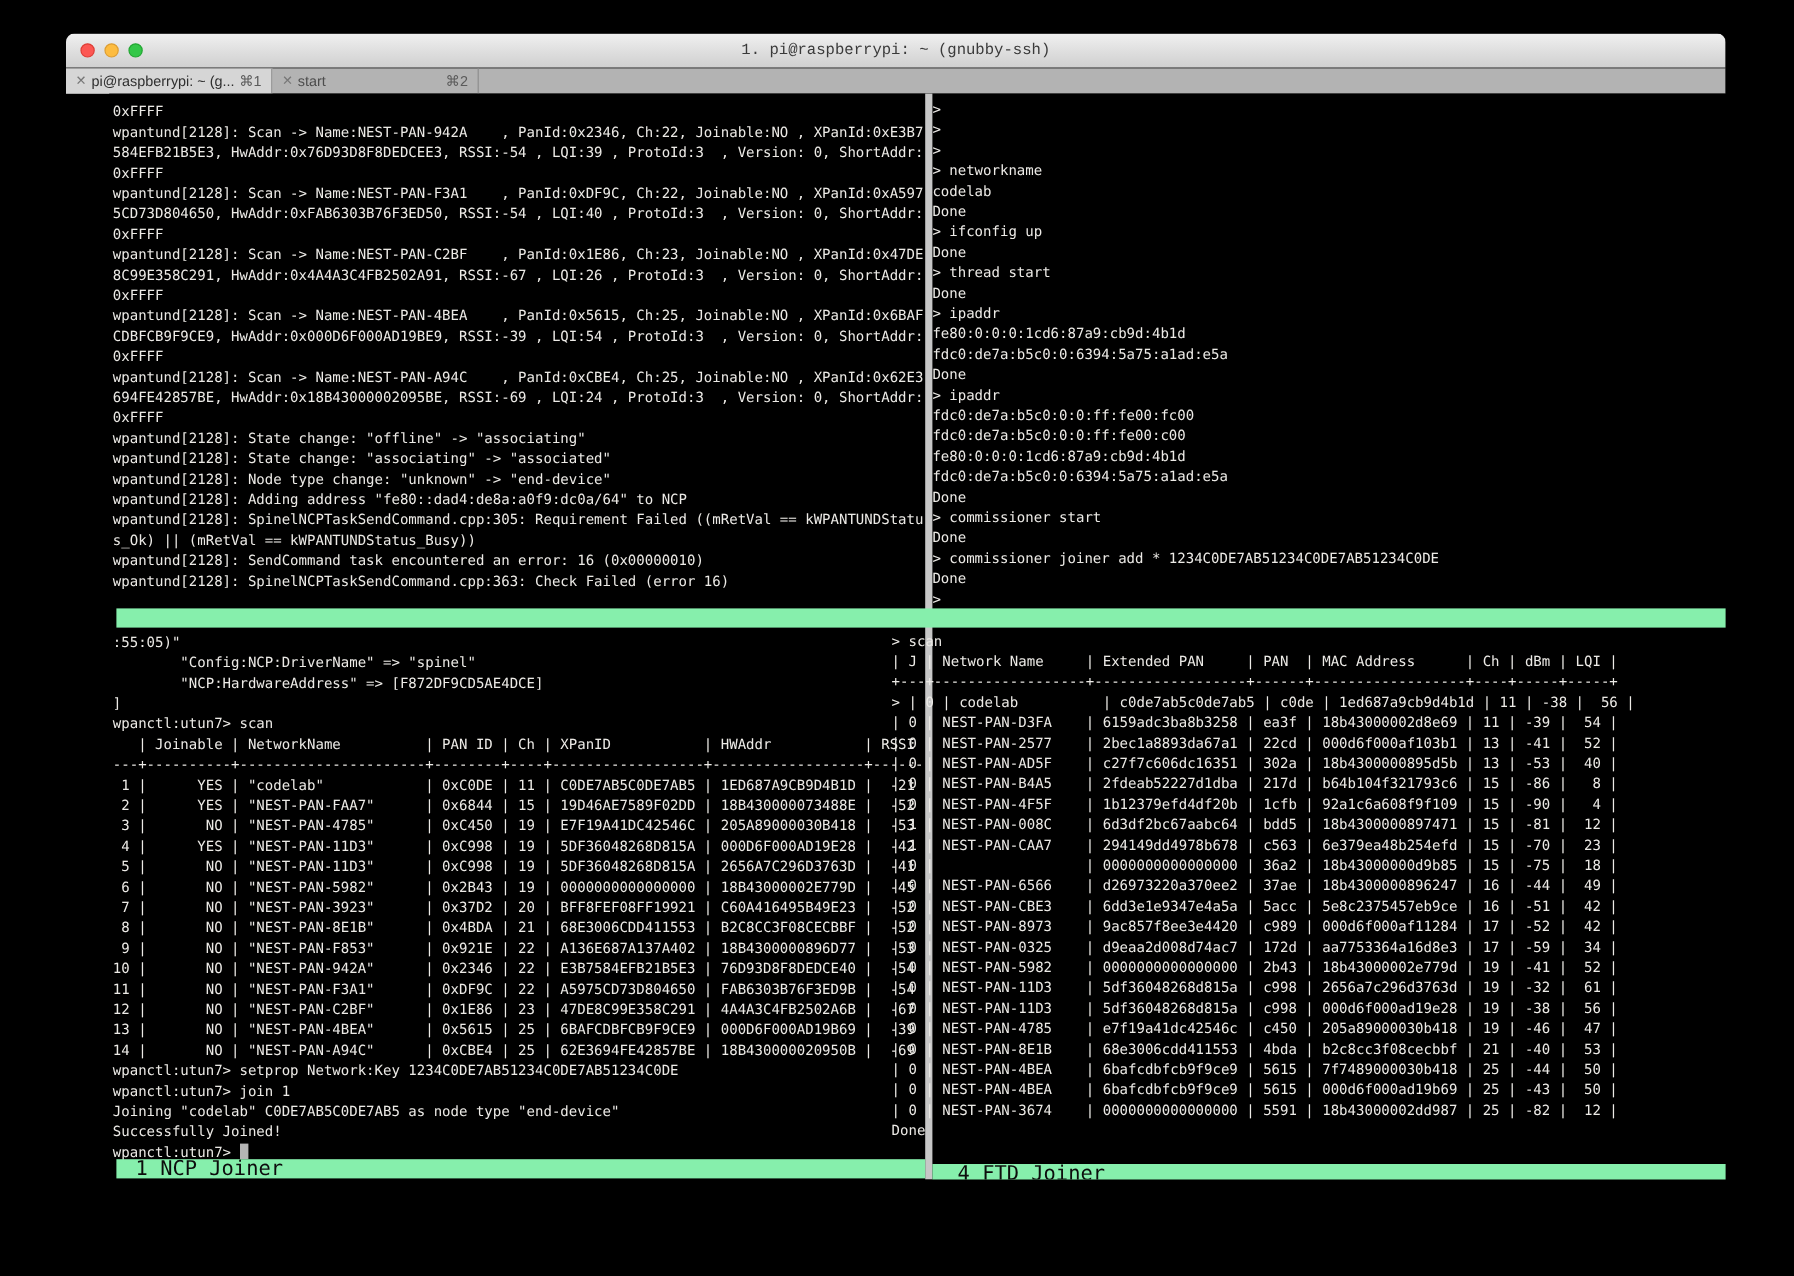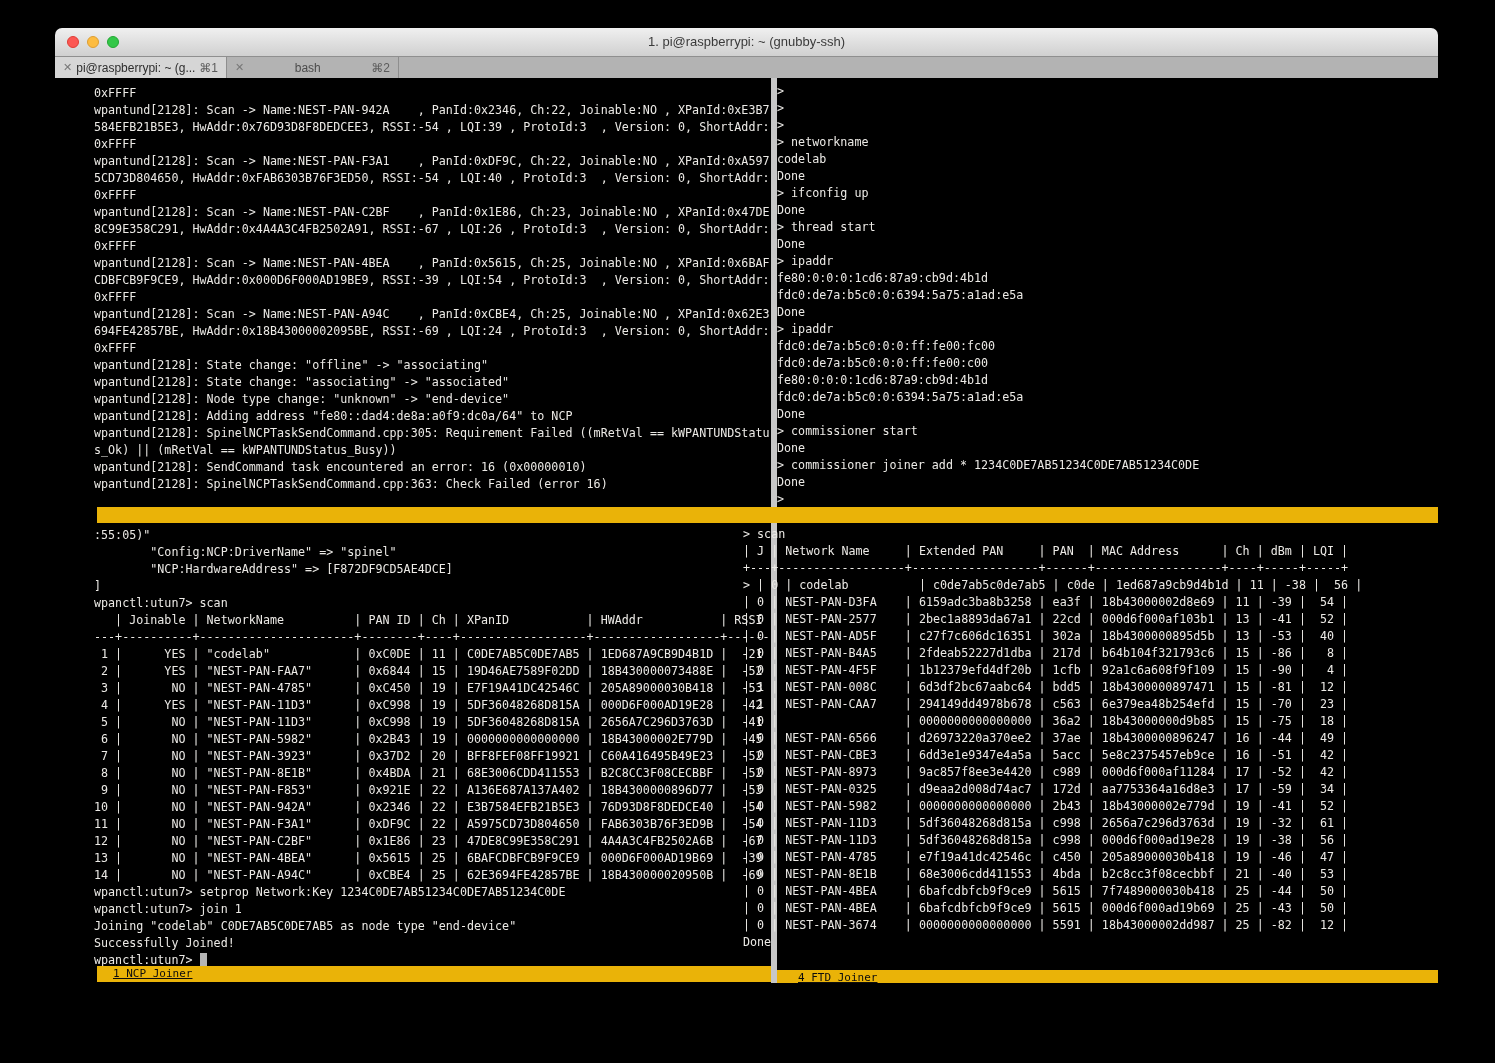--- a/index.html
+++ b/index.html
@@ -5,51 +5,51 @@
   html,body { margin:0; padding:0; background:#000; }
   body { width:1495px; height:1063px; position:relative; overflow:hidden;
          font-family:"Liberation Sans", sans-serif; }
 
   .window { position:absolute; left:55px; top:28px; width:1383px; height:955px;
             border-radius:7px 7px 0 0; overflow:hidden; background:#000; }
 
   
   .titlebar { position:relative; height:28px;
               background:linear-gradient(180deg,#f0f0f0 0%,#dedede 55%,#d0d0d0 100%);
-              border-bottom:1px solid #8f8f8f; }
+              border-bottom:1px solid #8f8f8f;font-family:Liberation Mono, monospace; }
   .title { text-align:center; line-height:28px; font-size:13px; color:#3a3a3a; }
   .traffic { position:absolute; left:12px; top:8px; display:flex; gap:8px; }
   .tl-btn { width:12px; height:12px; border-radius:50%; box-sizing:border-box; }
   .tl-red    { background:#fc5753; border:1px solid #de3e36; }
   .tl-yellow { background:#fdbc40; border:1px solid #dd9e33; }
   .tl-green  { background:#33c748; border:1px solid #23a733; }
 
   
   .tabbar { height:21px; background:#b3b3b3; display:flex; }
   .tab { width:172px; display:flex; align-items:center; border-right:1px solid #8e8e8e;
          font-size:12px; color:#4c4c4c; box-sizing:border-box; padding:0 8px; }
   .tab.active { background:#d6d6d6; color:#2e2e2e; }
   .tab-x { color:#777; font-size:11px; margin-right:4px; }
-  .tab-label { flex:1; text-align:center; white-space:nowrap; overflow:hidden; }
+  .tab-label { flex:1; text-align:left; white-space:nowrap; overflow:hidden; }
   .tab-short { color:#5b5b5b; margin-left:4px; }
 
   
   .term { position:absolute; left:0; top:50px; width:1383px; height:905px; background:#000;
           font-family:"DejaVu Sans Mono", monospace; font-size:11.7px; line-height:17px;
           color:#eceae6;margin-left:36px; }
   pre.pane { position:absolute; margin:0; white-space:pre; font:inherit; }
   .pane-tl { left:3px;   top:7px; }
   .pane-tr { left:686px; top:5px; }
   .pane-bl { left:3px;   top:449px; }
   .pane-br { left:652px; top:448px; }
 
   .vdivider { position:absolute; left:680px; top:0; width:6px; height:905px; background:#c7c7c7; }
 
-  .statusbar { position:absolute; background:#eab308; color:#0d0d0d; height:16px;
-               line-height:16px; font-size:11px; white-space:pre; overflow:hidden;text-decoration:underline; }
+  .statusbar { position:absolute; background:#86efac; color:#0d0d0d; height:16px;
+               line-height:16px; font-size:17px; white-space:pre; overflow:hidden; }
   .sb-top { left:6px; top:429px; width:1357px; }
   .sb-bl  { left:6px;   top:888px; width:674px; padding-left:16px; box-sizing:border-box; }
   .sb-br  { left:686px; top:892px; width:677px; padding-left:21px; box-sizing:border-box; }
 
   .cursor { position:absolute; left:109px; top:875px; width:7px; height:13px; background:#b5b5b5; }
 
   .scrollbar { position:absolute; left:1369px; top:0; width:14px; height:905px; background:#fafafa; }
   .scroll-thumb { position:absolute; left:2px; bottom:3px; width:10px; height:20px;
                   background:#9d9d9d; border-radius:5px; }
 </style>
@@ -68,21 +68,21 @@
   </div>
 
   <div class="tabbar">
     <div class="tab active">
       <span class="tab-x">✕</span>
       <span class="tab-label">pi@raspberrypi: ~ (g...</span>
       <span class="tab-short">⌘1</span>
     </div>
     <div class="tab">
       <span class="tab-x">✕</span>
-      <span class="tab-label">bash</span>
+      <span class="tab-label">start</span>
       <span class="tab-short">⌘2</span>
     </div>
   </div>
 
   <div class="term">
 
     <div class="vdivider"></div>
 
     <pre class="pane pane-tl">0xFFFF
 wpantund[2128]: Scan -&gt; Name:NEST-PAN-942A    , PanId:0x2346, Ch:22, Joinable:NO , XPanId:0xE3B7

